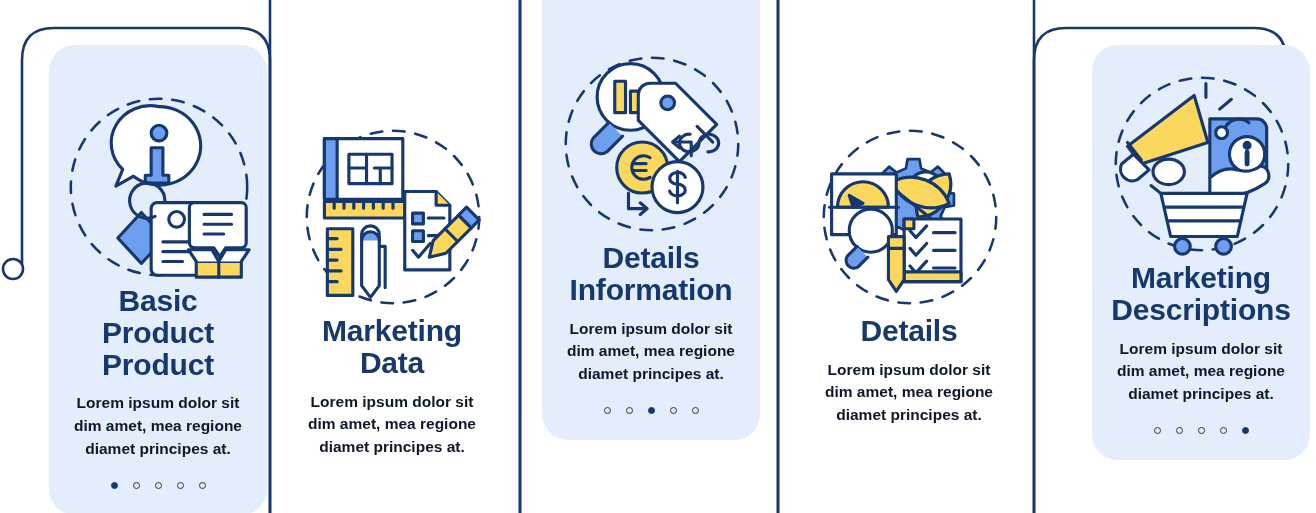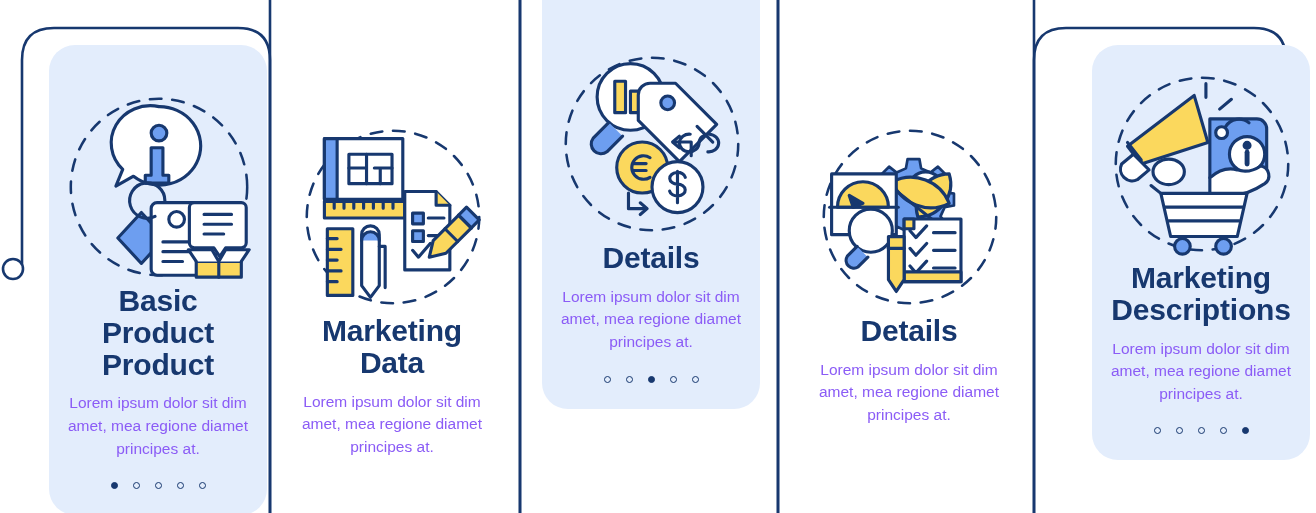--- a/index.html
+++ b/index.html
@@ -37,23 +37,23 @@
     font-size:30px;
     font-weight:bold;
     line-height:1.06;
     letter-spacing:-0.2px;
     color:#17386f;
     margin:0;
   }
   .card-desc{
     font-size:15.5px;
     line-height:1.46;
-    color:#8b5cf6;
+    color:#0f172a;
     margin:12px 0 0 0;
-    font-weight:normal;
+    font-weight:bold;
   }
   .dots{
     display:flex;
     justify-content:center;
     align-items:center;
     gap:15px;
     margin-top:22px;
   }
   .dot{width:7px;height:7px;border-radius:50%;box-sizing:border-box;
        border:1.6px solid #17386f;background:transparent;}
@@ -218,20 +218,21 @@
 
           <path d="M122 98 h18 v14"></path>
           <path d="M128 92 l-7 6 l7 6"></path>
           <path d="M94 166 h-18 v-16"></path>
           <path d="M88 160 l7 6 l-7 6"></path>
         </g>
       </svg>
     </div>
     <h2 class="card-title">
       <span>Details</span><br>
+      <span>Information</span>
     </h2>
     <p class="card-desc">Lorem ipsum dolor sit dim amet, mea regione diamet principes at.</p>
     <div class="dots">
       <span class="dot"></span>
       <span class="dot"></span>
       <span class="dot on"></span>
       <span class="dot"></span>
       <span class="dot"></span>
     </div>
   </div>

